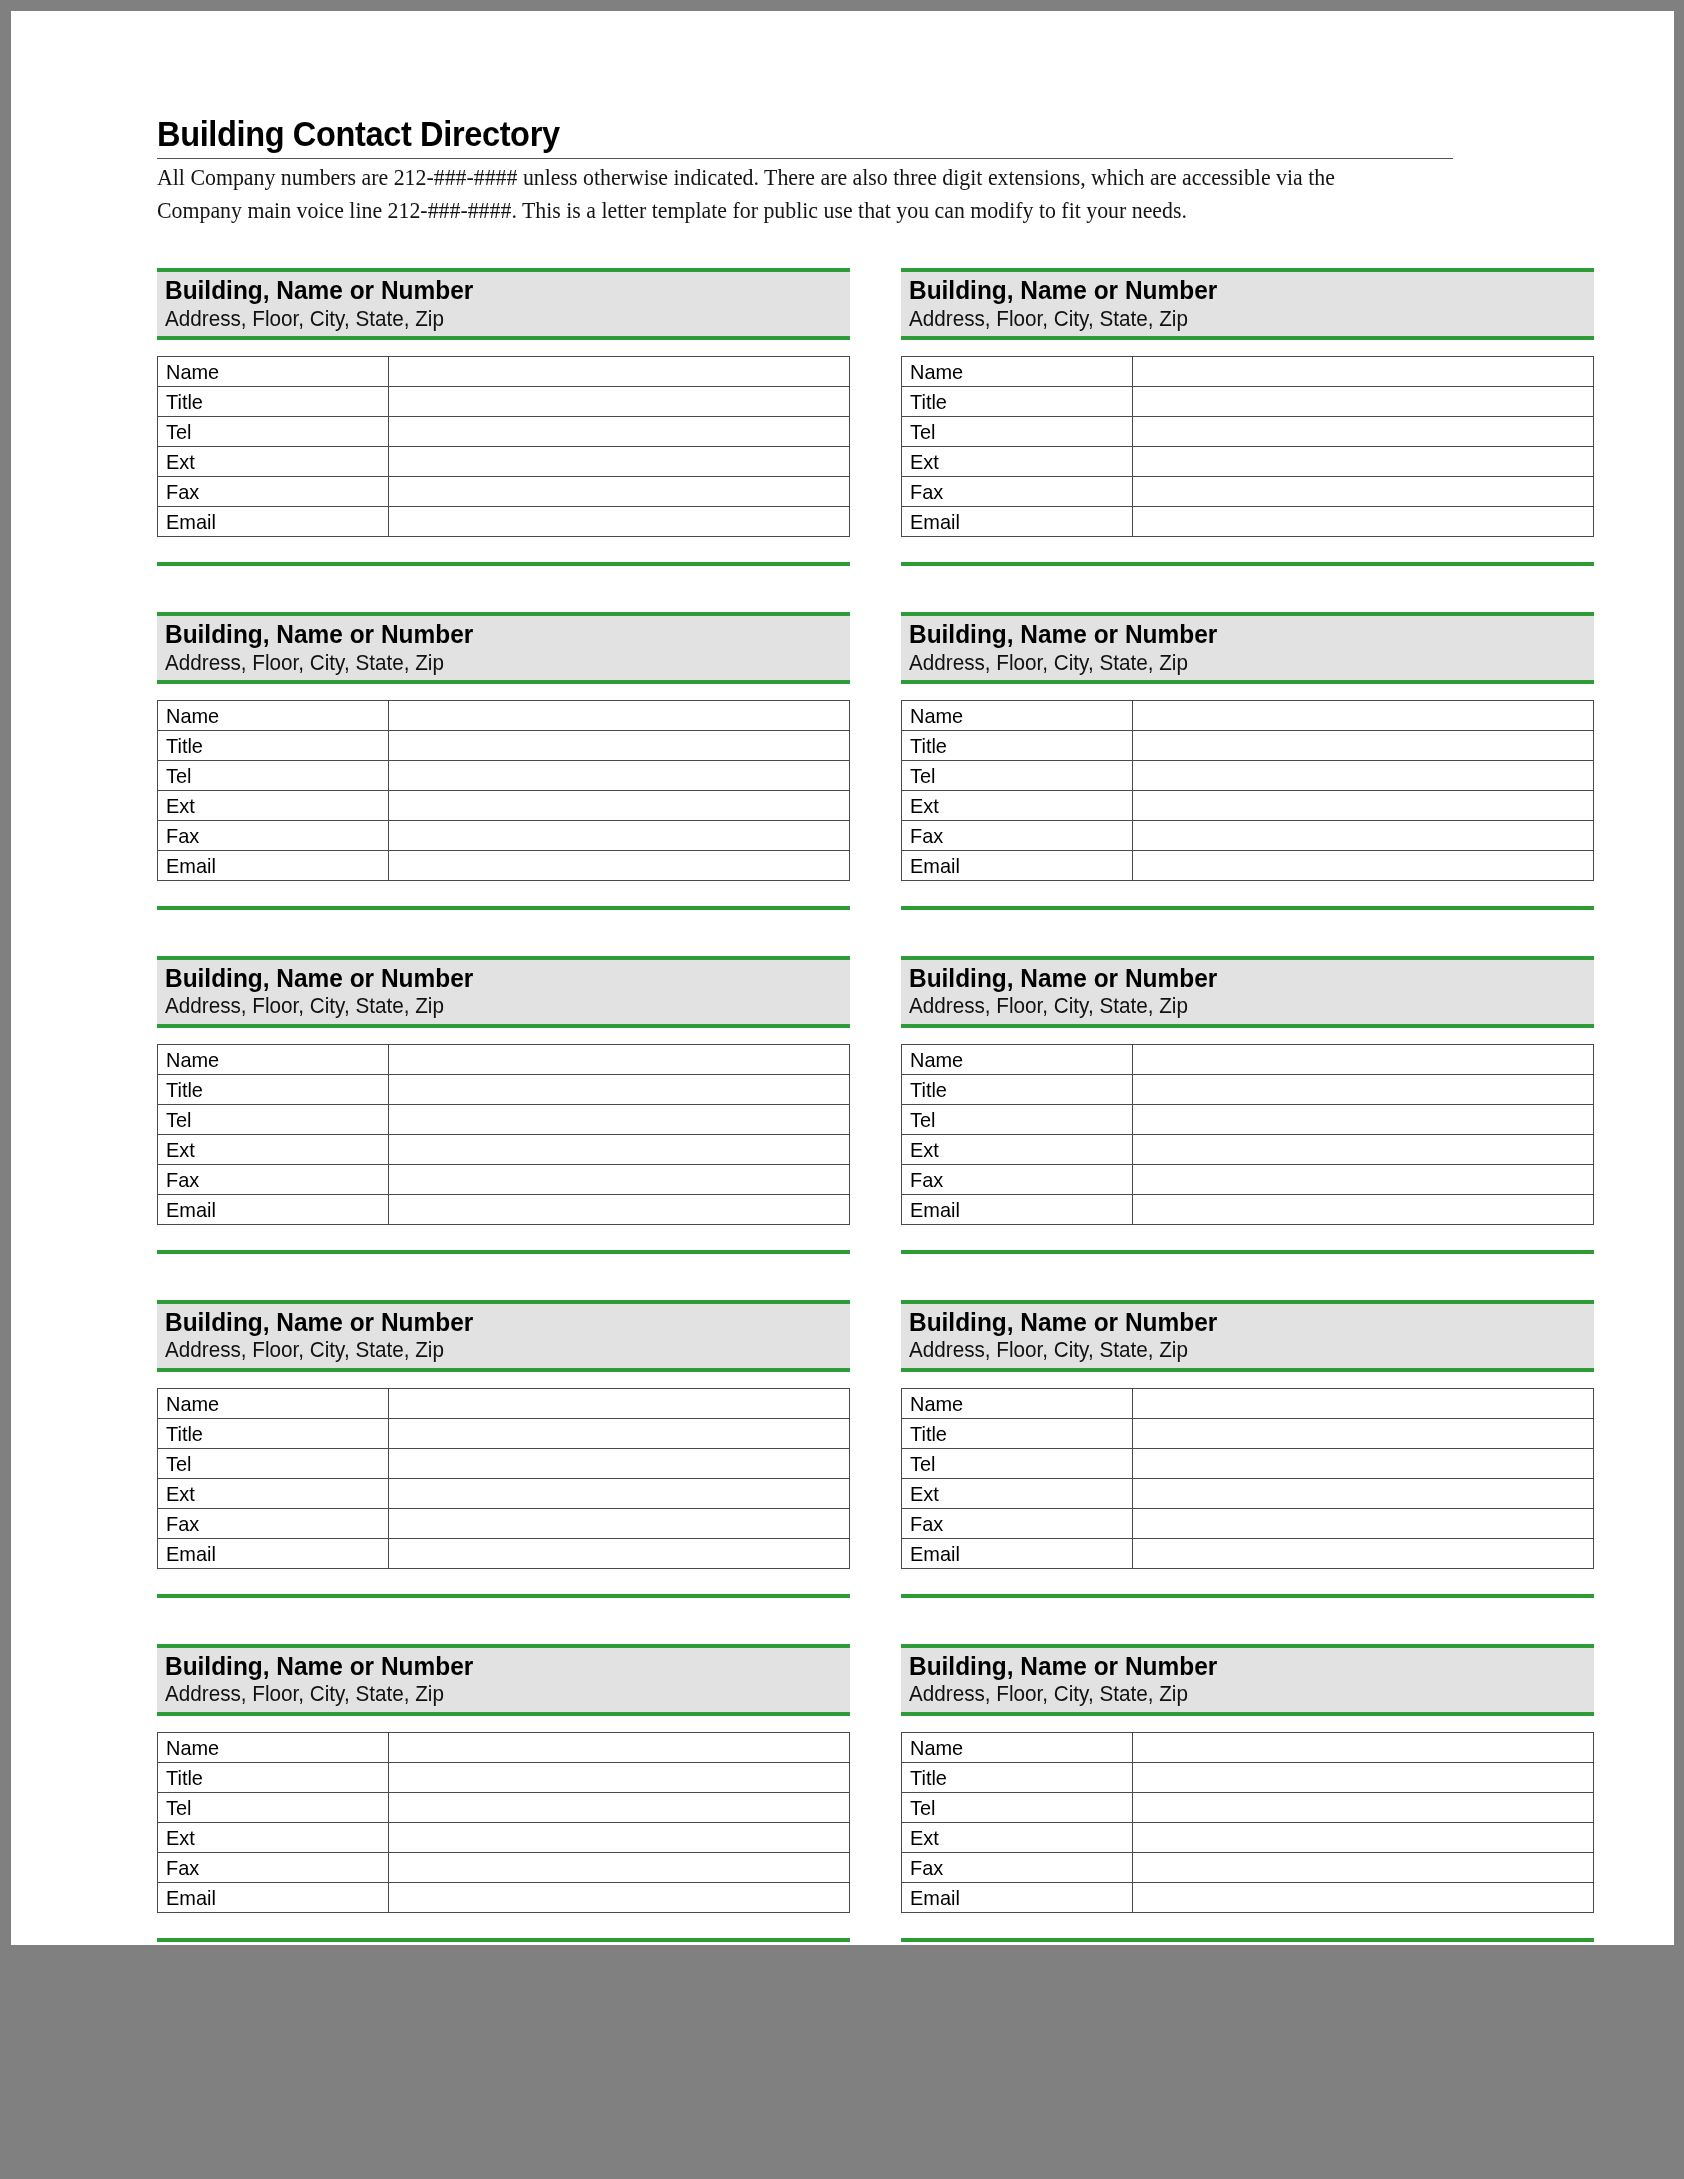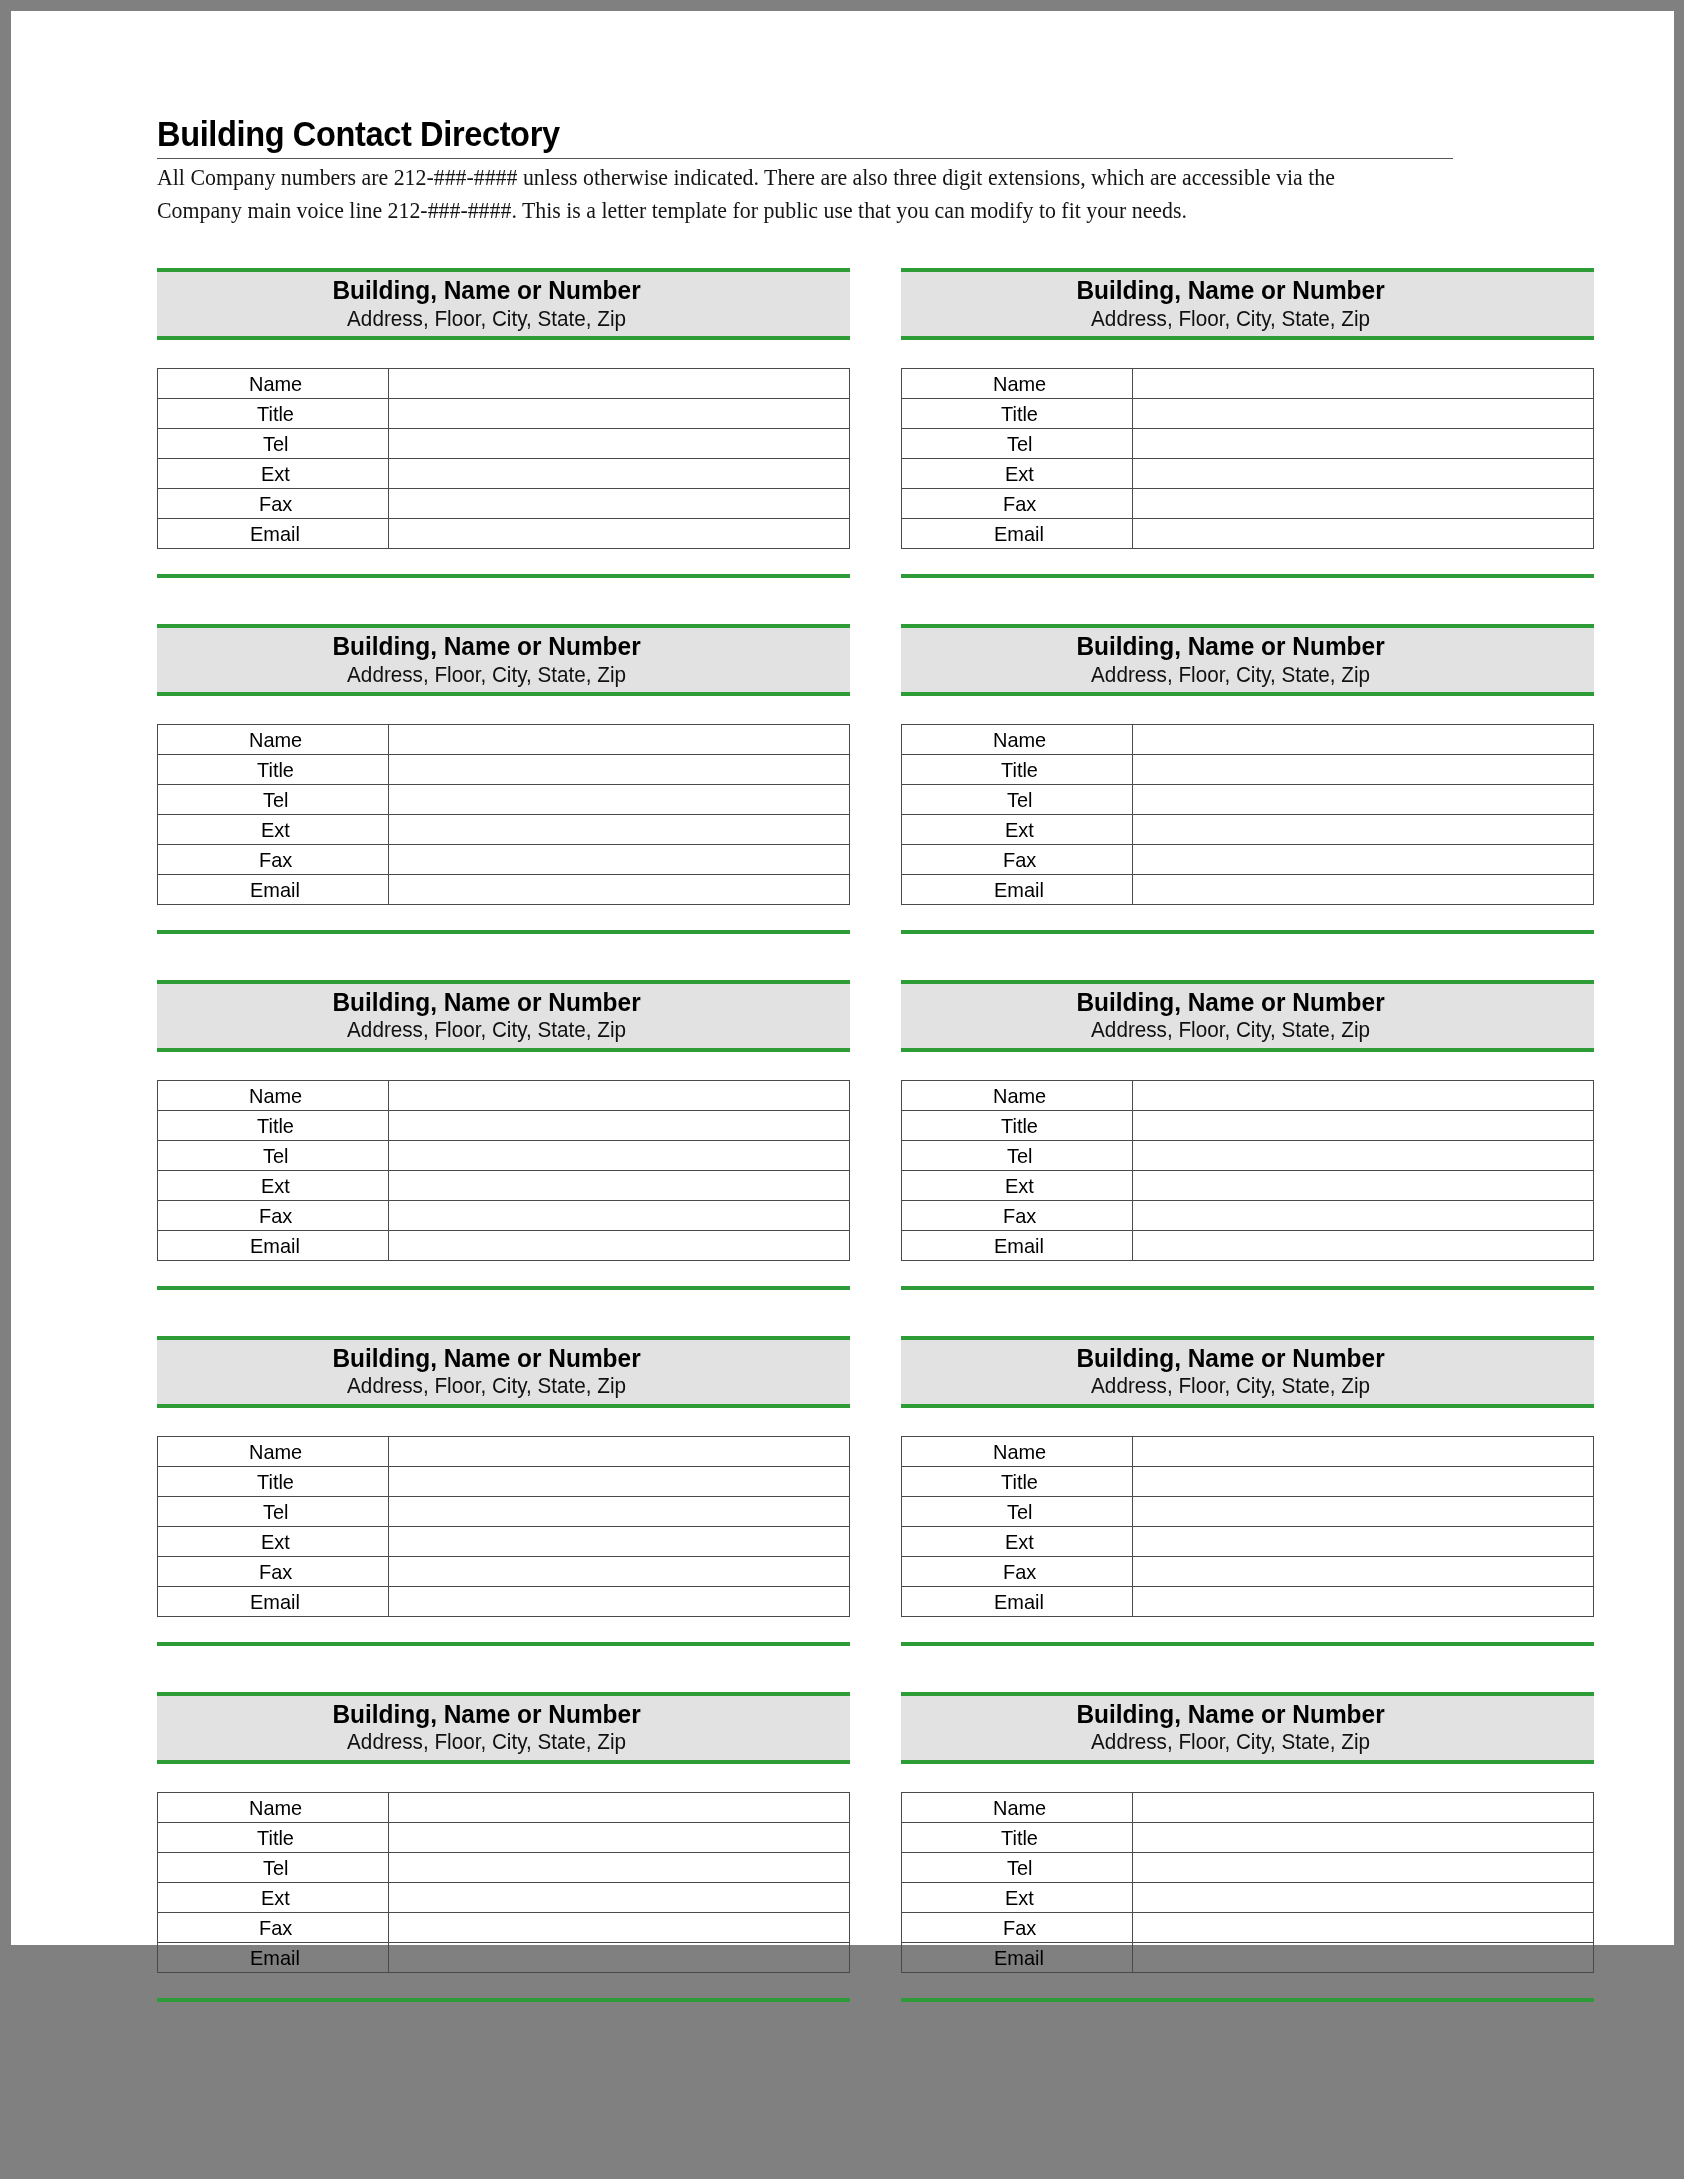--- a/index.html
+++ b/index.html
@@ -61,21 +61,20 @@
   
   #grid {
     margin-top: 41px;
     display: grid;
     grid-template-columns: 693px 693px;
     column-gap: 51px;
     row-gap: 0;
   }
   .card {
     margin-bottom: 46px;
-    text-align: center;
   }
   .card:last-child, .card:nth-last-child(2) {
     margin-bottom: 0;
   }
 
   .card-head {
     background: #e2e2e2;
     border-top: 4.4px solid #2e9c36;
     border-bottom: 4.4px solid #2e9c36;
     padding: 3.5px 0 5.3px 8.9px;
@@ -96,21 +95,21 @@
     font-weight: normal;
     font-size: 22px;
     line-height: 1.16;
     color: #111;
     transform: scaleX(0.94);
     transform-origin: left center;
     white-space: nowrap;
   }
 
   .contact-table {
-    margin-top: 28px;
+    margin-top: 16px;
     width: 100%;
     border-collapse: collapse;
     table-layout: fixed;
   }
   .contact-table td {
     border: 0.9px solid #4a4a4a;
     height: 30px;
     padding: 0 0 0 8px;
     font-family: "Liberation Sans", sans-serif;
     font-size: 21px;

